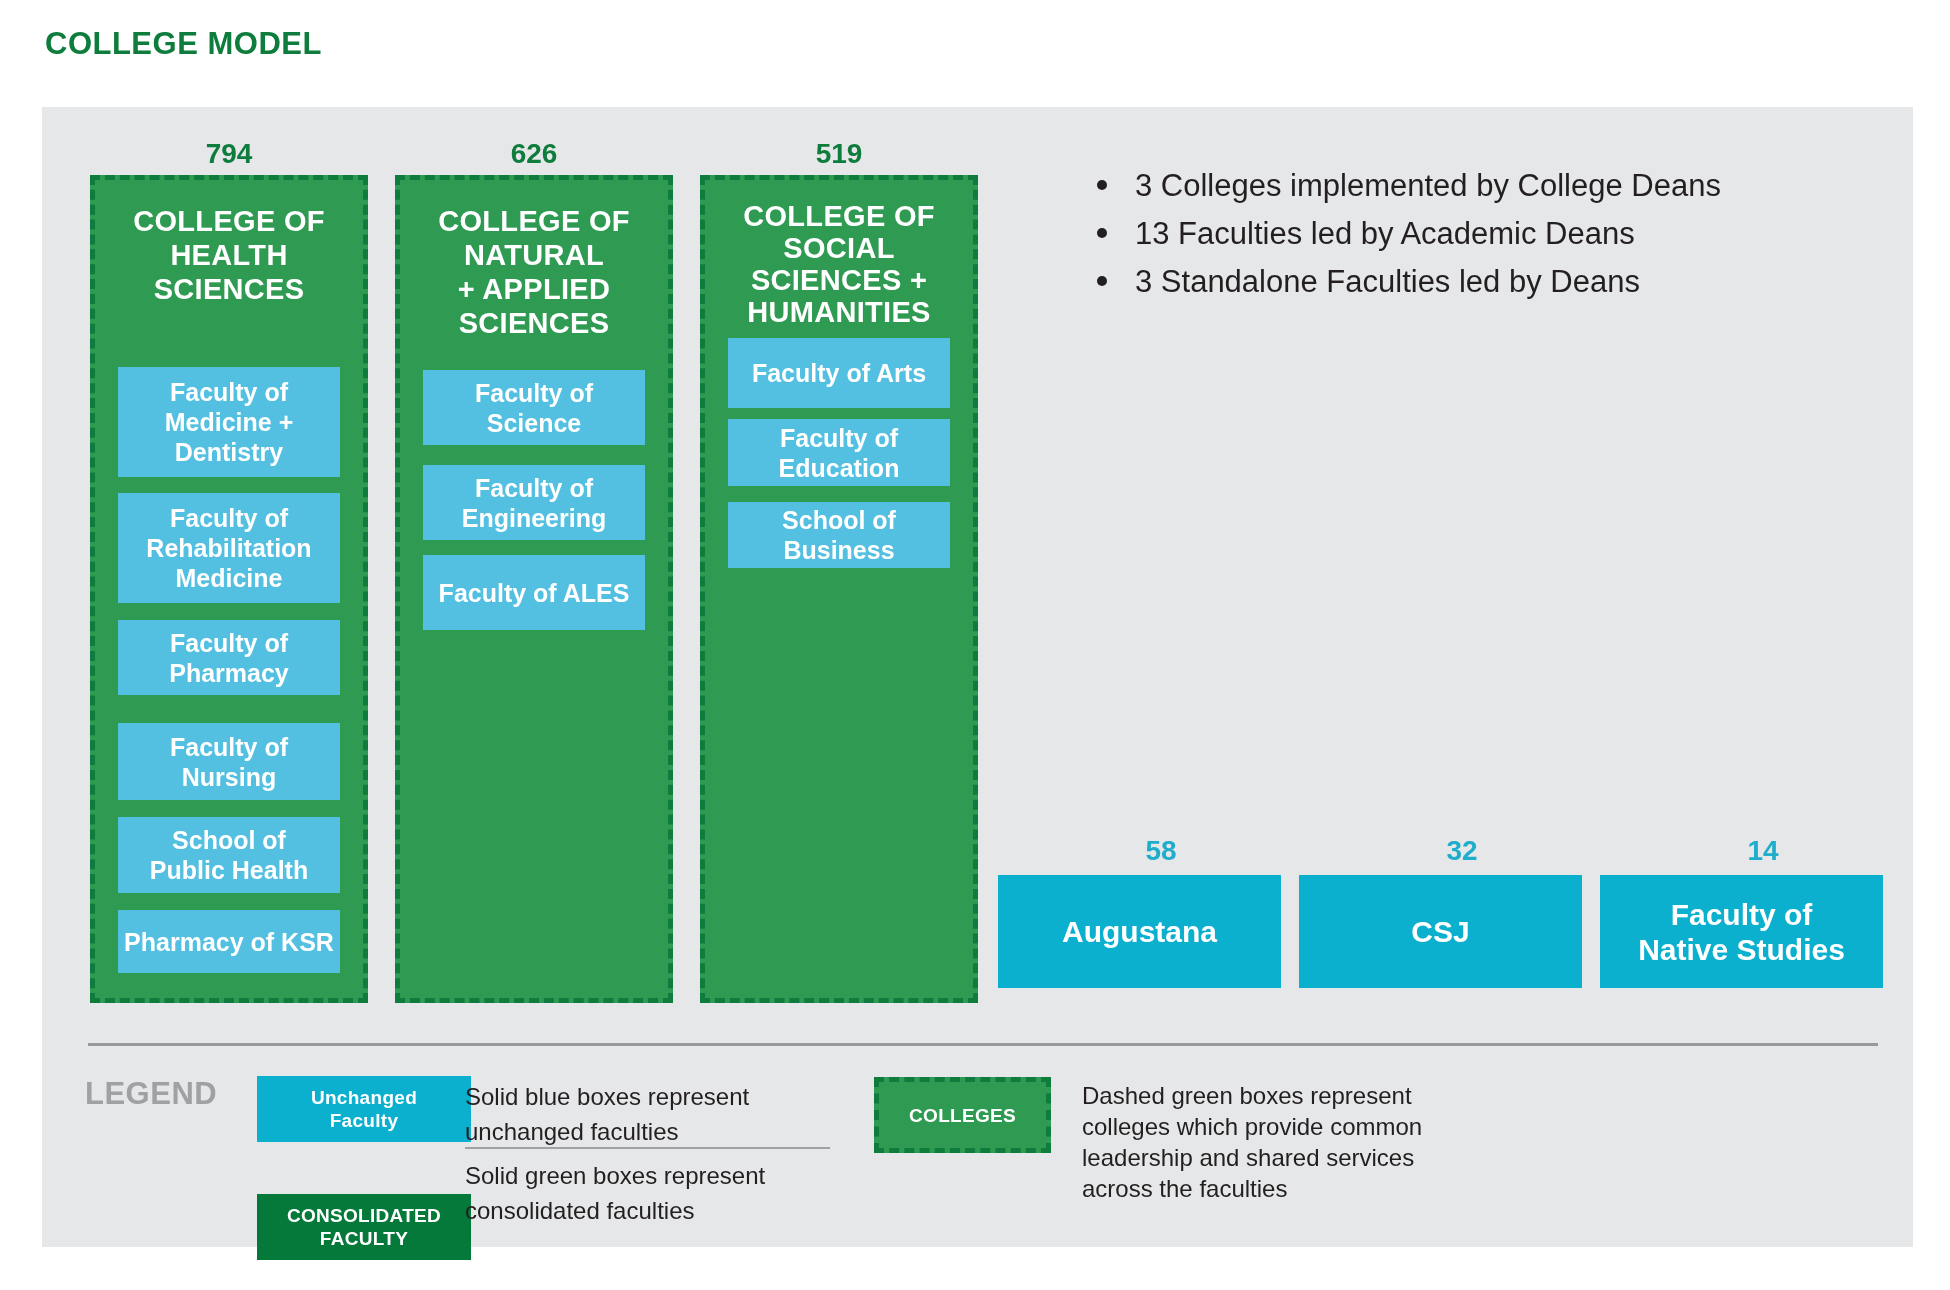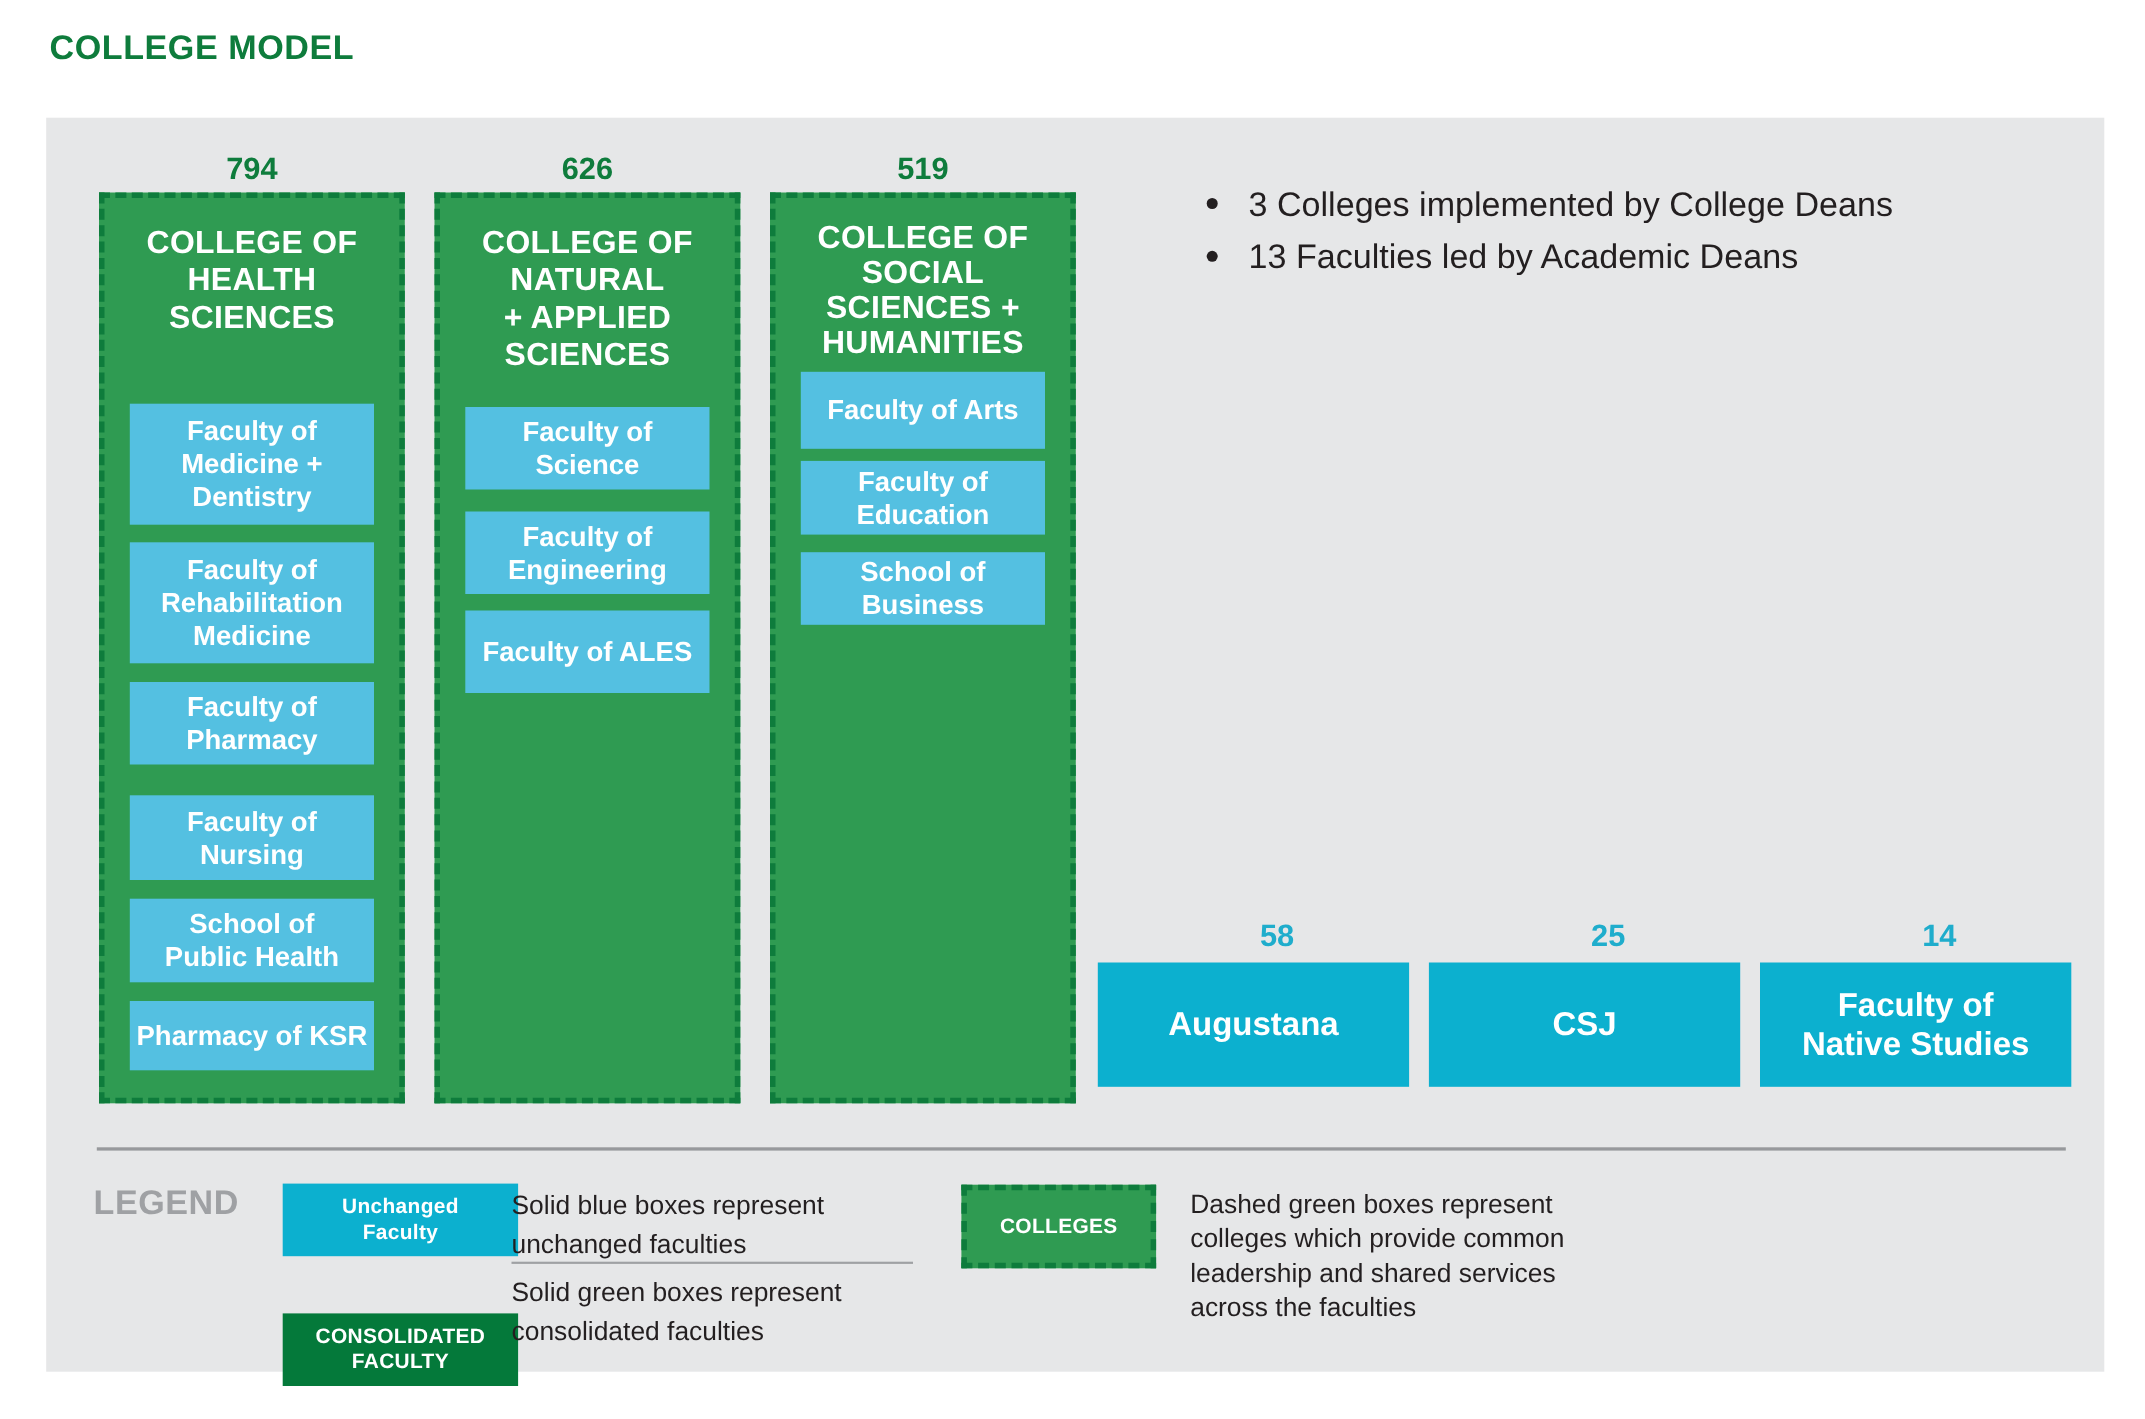--- a/index.html
+++ b/index.html
@@ -158,28 +158,29 @@
       <div class="fac" style="top:239px;height:67px">Faculty of
 Education</div>
       <div class="fac" style="top:322px;height:66px">School of
 Business</div>
     </div>
   </div>
 
   <ul class="bullets">
     <li><span class="dot"></span><span>3 Colleges implemented by College Deans</span></li>
     <li><span class="dot"></span><span>13 Faculties led by Academic Deans</span></li>
+    <li><span class="dot"></span><span>3 Standalone Faculties led by Deans</span></li>
   </ul>
 
   <div class="standalone" style="left:956px;top:768px">
     <div class="s-count">58</div>
     <div class="sbox">Augustana</div>
   </div>
   <div class="standalone" style="left:1257px;top:768px">
-    <div class="s-count">25</div>
+    <div class="s-count">32</div>
     <div class="sbox">CSJ</div>
   </div>
   <div class="standalone" style="left:1558px;top:768px">
     <div class="s-count">14</div>
     <div class="sbox">Faculty of
 Native Studies</div>
   </div>
 
   <div class="divider-top"></div>
   <div class="legend-label">LEGEND</div>

